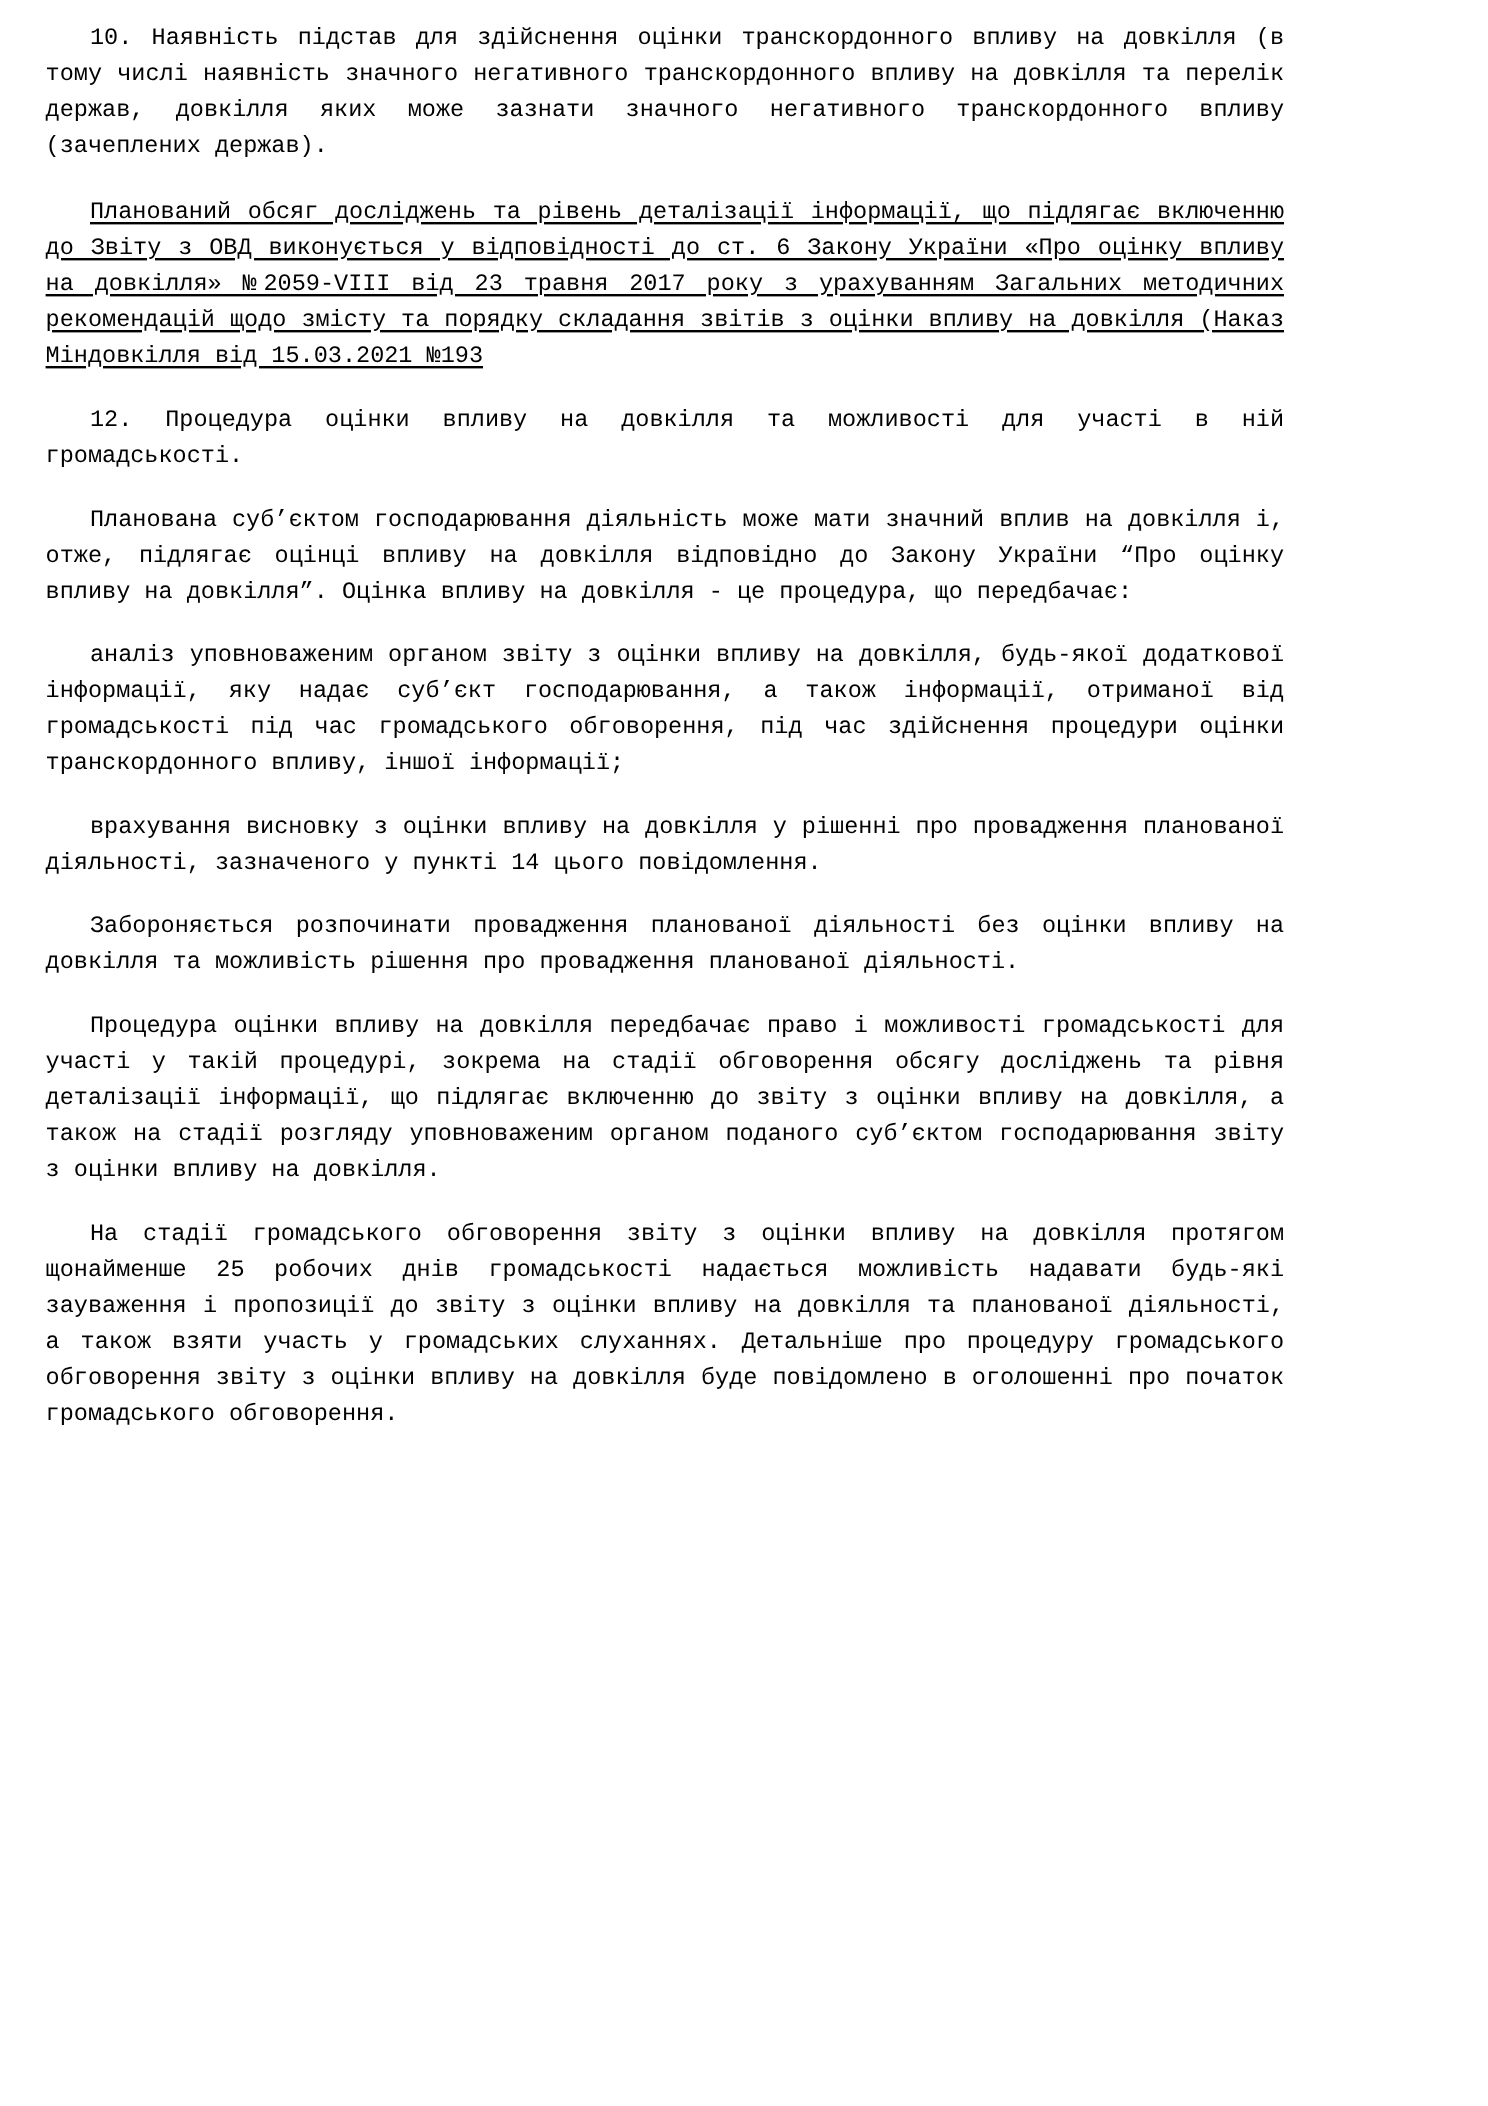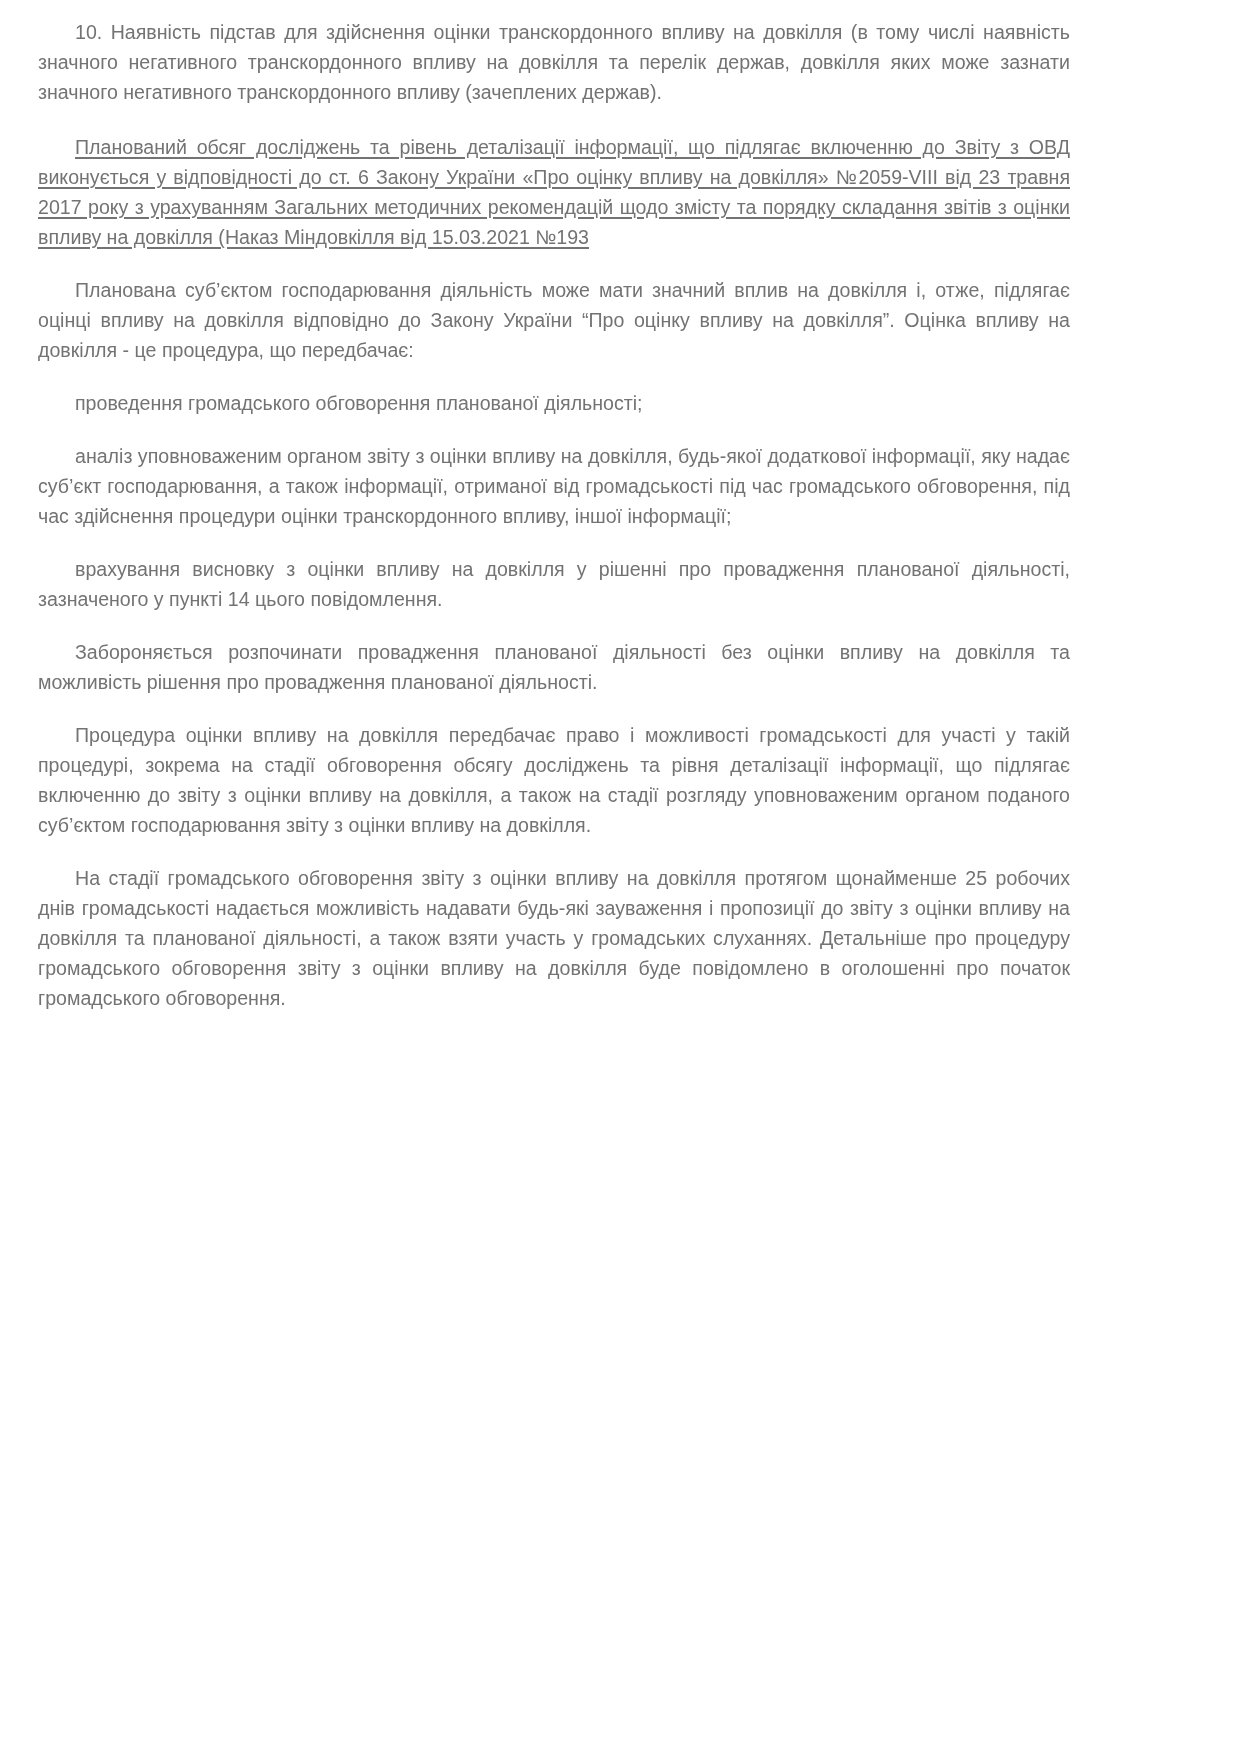--- a/index.html
+++ b/index.html
@@ -11,24 +11,24 @@
       width: 1240px;
       height: 1755px;
       overflow: hidden;
       position: relative;
     }
     .page {
       position: absolute;
       left: 38px;
       top: 17px;
       width: 1032px;
-      font-family: Liberation Sans, sans-serif;
+      font-family: Liberation Mono, monospace;
       font-size: 19.6px;
       line-height: 30px;
-      color: #737373;
+      color: #000000;
     }
     .para {
       margin: 0 0 23px 0;
       text-indent: 37px;
       text-align: justify;
       text-align-last: left;
     }
     .u {
       text-decoration: underline;
       text-decoration-thickness: 2px;
@@ -41,22 +41,22 @@
 <body>
 
 <div class="page">
 
   <p class="para p-heading10">10. Наявність підстав для здійснення оцінки транскордонного впливу на довкілля (в тому числі наявність значного негативного транскордонного впливу на довкілля та перелік держав, довкілля яких може зазнати значного негативного транскордонного впливу (зачеплених держав).</p>
 
 
 
   <p class="para"><span class="u">Планований обсяг досліджень та рівень деталізації інформації, що підлягає включенню до Звіту з ОВД виконується у відповідності до ст. 6 Закону України «Про оцінку впливу на довкілля» №2059-VIII від 23 травня 2017 року з урахуванням Загальних методичних рекомендацій щодо змісту та порядку складання звітів з оцінки впливу на довкілля (Наказ Міндовкілля від 15.03.2021 №193</span></p>
 
+  <p class="para">12. Процедура оцінки впливу на довкілля та можливості для участі в ній громадськості.</p>
 
   <p class="para">Планована суб’єктом господарювання діяльність може мати значний вплив на довкілля і, отже, підлягає оцінці впливу на довкілля відповідно до Закону України “Про оцінку впливу на довкілля”. Оцінка впливу на довкілля - це процедура, що передбачає:</p>
-  <p class="para">проведення громадського обговорення планованої діяльності;</p>
   <p class="para">аналіз уповноваженим органом звіту з оцінки впливу на довкілля, будь-якої додаткової інформації, яку надає суб’єкт господарювання, а також інформації, отриманої від громадськості під час громадського обговорення, під час здійснення процедури оцінки транскордонного впливу, іншої інформації;</p>
   <p class="para">врахування висновку з оцінки впливу на довкілля у рішенні про провадження планованої діяльності, зазначеного у пункті 14 цього повідомлення.</p>
   <p class="para">Забороняється розпочинати провадження планованої діяльності без оцінки впливу на довкілля та можливість рішення про провадження планованої діяльності.</p>
   <p class="para">Процедура оцінки впливу на довкілля передбачає право і можливості громадськості для участі у такій процедурі, зокрема на стадії обговорення обсягу досліджень та рівня деталізації інформації, що підлягає включенню до звіту з оцінки впливу на довкілля, а також на стадії розгляду уповноваженим органом поданого суб’єктом господарювання звіту з оцінки впливу на довкілля.</p>
   <p class="para">На стадії громадського обговорення звіту з оцінки впливу на довкілля протягом щонайменше 25 робочих днів громадськості надається можливість надавати будь-які зауваження і пропозиції до звіту з оцінки впливу на довкілля та планованої діяльності, а також взяти участь у громадських слуханнях. Детальніше про процедуру громадського обговорення звіту з оцінки впливу на довкілля буде повідомлено в оголошенні про початок громадського обговорення.</p>
 
 </div>
 
 </body></html>

